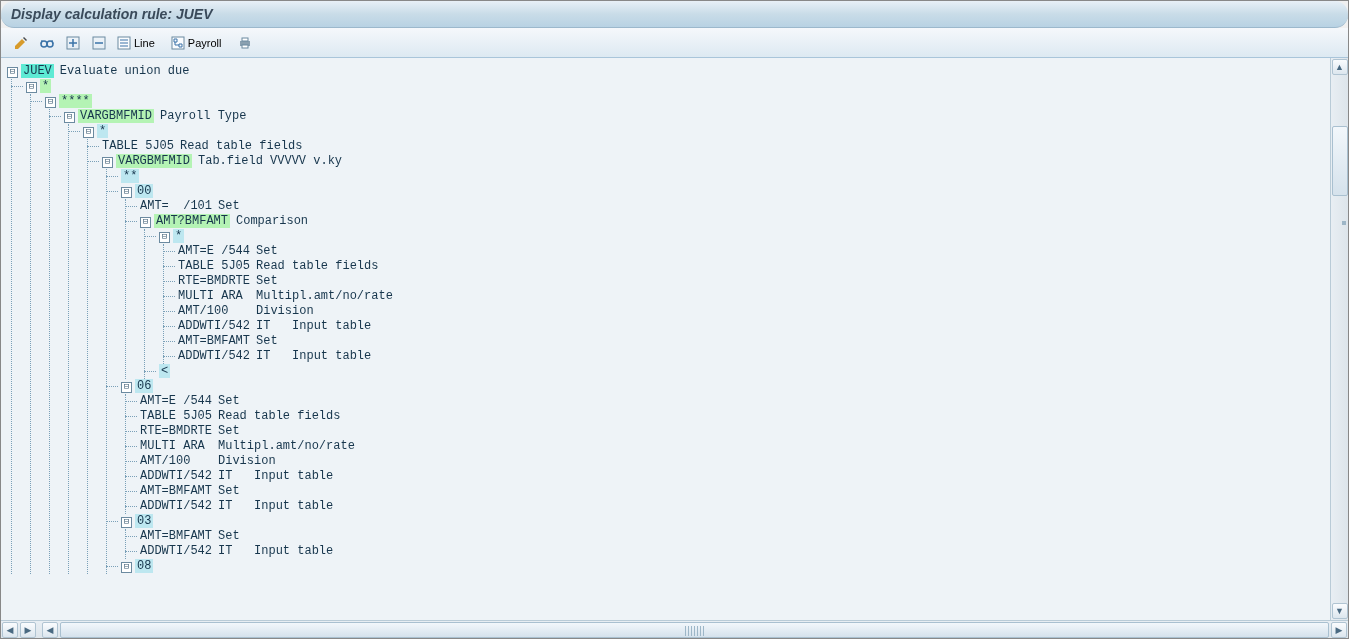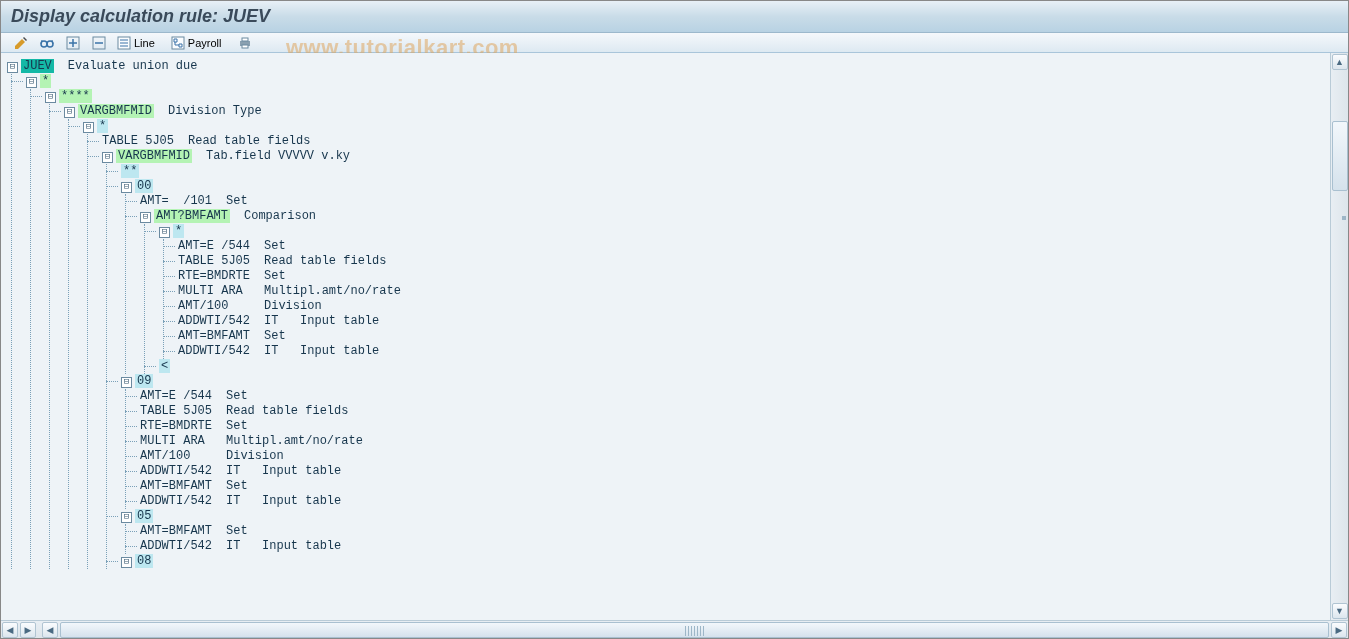--- a/index.html
+++ b/index.html
@@ -6,33 +6,34 @@
     html, body { width: 1349px; height: 639px; overflow: hidden; font-family: Arial, sans-serif; font-size: 12px; }
     body { background: #f0f0f0; border: 1px solid #888; display: flex; flex-direction: column; }
 
     
     .title-bar {
       background: linear-gradient(to bottom, #e8f0f7 0%, #c9dce8 50%, #b8d2e3 100%);
       border-bottom: 1px solid #9cb8cc;
       padding: 5px 10px;
       font-weight: bold;
       font-style: italic;
-      font-size: 18px;
+      font-size: 14px;
       color: #3a4a5a;
+      border-radius: 13px;
     }
 
     
     .toolbar {
       background: linear-gradient(to bottom, #f5f8fb 0%, #dde9f2 100%);
       border-bottom: 1px solid #a9c5da;
       padding: 3px 8px;
       display: flex;
       align-items: center;
       gap: 2px;
-      height: 20px;
+      height: 30px;
       position: relative;
     }
     .tb-btn {
       display: inline-flex;
       align-items: center;
       justify-content: center;
       min-width: 22px;
       height: 22px;
       border: 1px solid transparent;
       border-radius: 3px;
@@ -111,25 +112,25 @@
       border: 1px solid #6b8aa0;
       background: #fff;
       font-size: 9px;
       line-height: 1;
       margin-right: 3px;
       cursor: pointer;
       color: #3a5a72;
     }
 
     
-    .hl-yellow .lbl { background: #14b8a6; padding: 0 2px; }
+    .hl-yellow .lbl { background: #5eead4; padding: 0 2px; }
     .hl-green .lbl  { background: #b4f3b4; padding: 0 2px; }
     .hl-cyan .lbl   { background: #bde7f0; padding: 0 2px; }
 
-    .desc { margin-left: 14px; }
+    .desc { margin-left: 6px; }
 
     
     .vscroll {
       position: absolute;
       right: 0; top: 0; bottom: 0;
       width: 18px;
       background: linear-gradient(to right,#e8eef3,#dde5eb);
       border-left: 1px solid #b9cbd7;
       display: flex; flex-direction: column; align-items: center;
     }
@@ -228,40 +229,39 @@
     <span>Payroll</span>
   </span>
   <span class="tb-sep"></span>
   <span class="tb-btn">
     <svg width="16" height="16" viewBox="0 0 16 16">
         <rect x="3" y="6" width="10" height="5" fill="#8aa0b0"></rect>
         <rect x="5" y="3" width="6" height="3" fill="#fff" stroke="#6b8aa0"></rect>
         <rect x="5" y="10" width="6" height="3" fill="#fff" stroke="#6b8aa0"></rect>
       </svg>
   </span>
-  <span class="watermark">www.tutorialkart.com</span>
 </div>
 
 <div class="content-wrap">
   <div class="scroll-area">
     <div class="tree" id="tree-root">
         <div class="node node-root">
           <div class="row hl-yellow"><span class="exp-toggle">⊟</span><span class="lbl">JUEV</span><span class="desc">Evaluate union due</span></div>
           <div class="children">
             <div class="node">
               <div class="connector"></div>
               <div class="row hl-green"><span class="exp-toggle">⊟</span><span class="lbl">*</span></div>
               <div class="children">
                 <div class="node">
                   <div class="connector"></div>
                   <div class="row hl-green"><span class="exp-toggle">⊟</span><span class="lbl">****</span></div>
                   <div class="children">
                     <div class="node">
                       <div class="connector"></div>
-                      <div class="row hl-green"><span class="exp-toggle">⊟</span><span class="lbl">VARGBMFMID</span><span class="desc">Division Type</span></div>
+                      <div class="row hl-green"><span class="exp-toggle">⊟</span><span class="lbl">VARGBMFMID</span><span class="desc">Payroll Type</span></div>
                       <div class="children">
                         <div class="node">
                           <div class="connector"></div>
                           <div class="row hl-cyan"><span class="exp-toggle">⊟</span><span class="lbl">*</span></div>
                           <div class="children">
                             <div class="node">
                               <div class="connector"></div>
                               <div class="row"><span class="lbl">TABLE 5J05</span><span class="desc">Read table fields</span></div>
                             </div>
                             <div class="node">
@@ -325,21 +325,21 @@
                                         <div class="node">
                                           <div class="connector"></div>
                                           <div class="row hl-cyan"><span class="lbl">&lt;</span></div>
                                         </div>
                                       </div>
                                     </div>
                                   </div>
                                 </div>
                                 <div class="node">
                                   <div class="connector"></div>
-                                  <div class="row hl-cyan"><span class="exp-toggle">⊟</span><span class="lbl">09</span></div>
+                                  <div class="row hl-cyan"><span class="exp-toggle">⊟</span><span class="lbl">06</span></div>
                                   <div class="children">
                                     <div class="node">
                                       <div class="connector"></div>
                                       <div class="row"><span class="lbl">AMT=E /544</span><span class="desc">Set</span></div>
                                     </div>
                                     <div class="node">
                                       <div class="connector"></div>
                                       <div class="row"><span class="lbl">TABLE 5J05</span><span class="desc">Read table fields</span></div>
                                     </div>
                                     <div class="node">
@@ -363,21 +363,21 @@
                                       <div class="row"><span class="lbl">AMT=BMFAMT</span><span class="desc">Set</span></div>
                                     </div>
                                     <div class="node">
                                       <div class="connector"></div>
                                       <div class="row"><span class="lbl">ADDWTI/542</span><span class="desc">IT   Input table</span></div>
                                     </div>
                                   </div>
                                 </div>
                                 <div class="node">
                                   <div class="connector"></div>
-                                  <div class="row hl-cyan"><span class="exp-toggle">⊟</span><span class="lbl">05</span></div>
+                                  <div class="row hl-cyan"><span class="exp-toggle">⊟</span><span class="lbl">03</span></div>
                                   <div class="children">
                                     <div class="node">
                                       <div class="connector"></div>
                                       <div class="row"><span class="lbl">AMT=BMFAMT</span><span class="desc">Set</span></div>
                                     </div>
                                     <div class="node">
                                       <div class="connector"></div>
                                       <div class="row"><span class="lbl">ADDWTI/542</span><span class="desc">IT   Input table</span></div>
                                     </div>
                                   </div>

